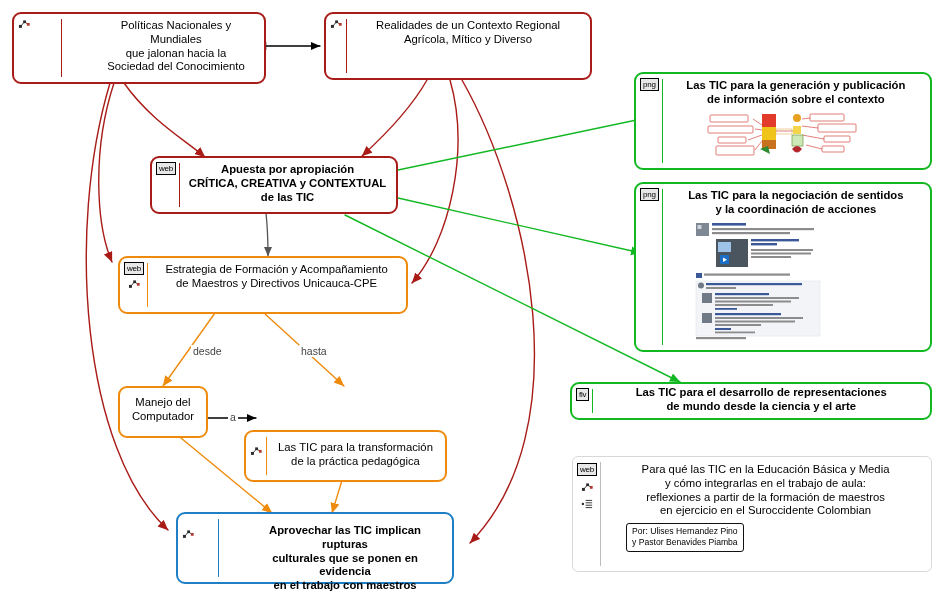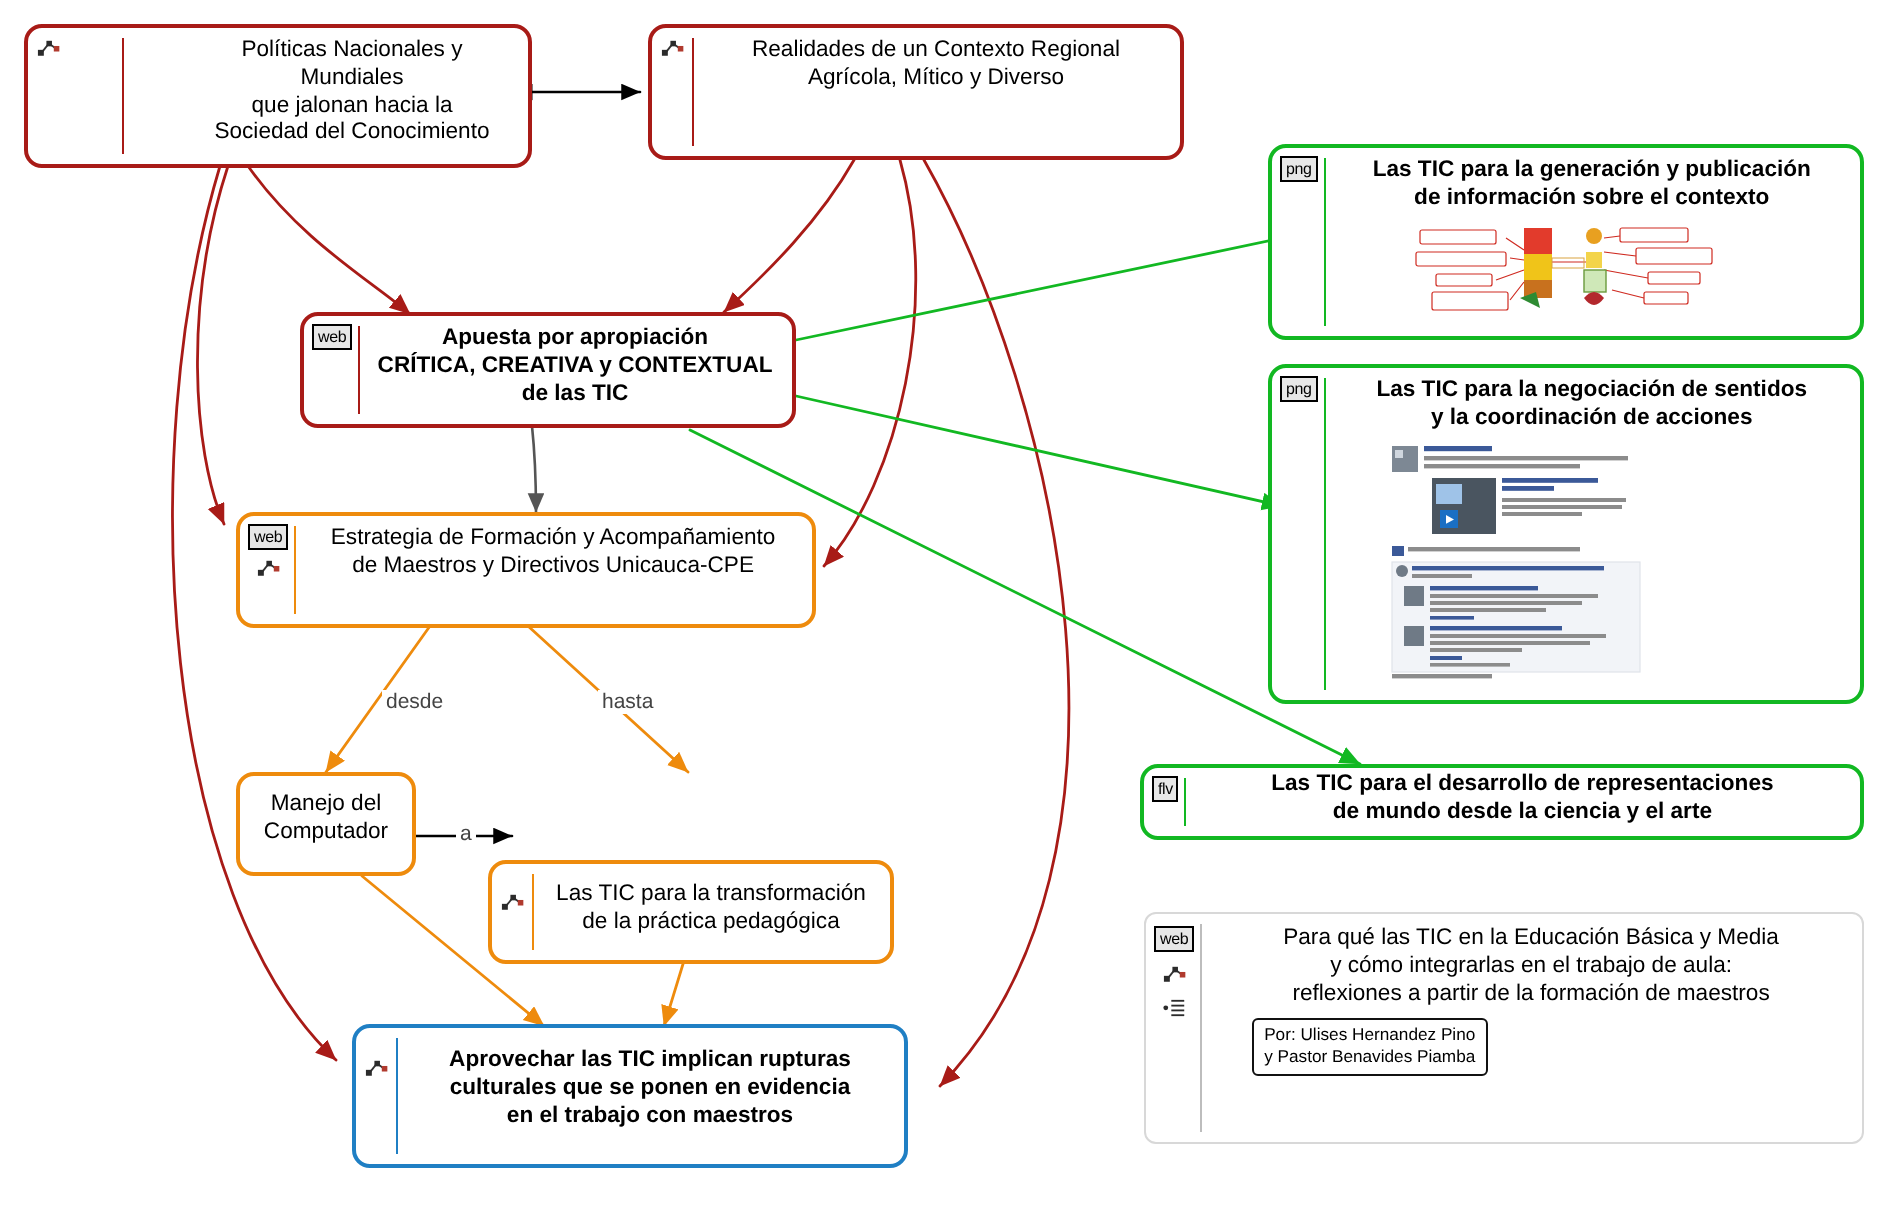--- a/index.html
+++ b/index.html
@@ -18,21 +18,21 @@
   .node .body{flex:1 1 auto;display:flex;flex-direction:column;
         align-items:center;justify-content:flex-start;padding:5px 8px 4px 0;}
   .node .label{text-align:center;line-height:1.22;color:#000;}
 
   .red   {border:2.2px solid #a81b17;}
   .red   .sep{border-color:#a81b17;}
   .orange{border:2.2px solid #ee8b0d;}
   .orange .sep{border-color:#ee8b0d;}
   .green {border:2.4px solid #12b822;}
   .green .sep{border-color:#12b822;}
-  .blue  {border:2.2px solid #1f7fc4;}
+  .blue  {border:2.2px solid #1f7fc4;gap:20px;}
   .blue  .sep{border-color:#1f7fc4;}
   .plain {border:1px solid #d8d8d8;border-radius:6px;}
   .plain .sep{border-color:#9a9a9a;}
 
   
   .badge{display:inline-block;border:1.4px solid #000;background:#e7e7e7;
          font-size:8px;line-height:9px;padding:1px 2px 1px 2px;color:#000;
          font-family:"Liberation Sans",sans-serif;letter-spacing:-.2px;}
   .ico{width:13px;height:12px;display:block;}
 
@@ -360,20 +360,21 @@
           <line x1="5" y1="7.8" x2="12" y2="7.8"></line>
           <line x1="5" y1="10.4" x2="12" y2="10.4"></line>
         </g>
       </svg>
     </div>
     <div class="sep" style="border-color:#bdbdbd;"></div>
     <div class="body" style="padding-top:6px;">
       <div class="label t11">Para qué las TIC en la Educación Básica y Media</div>
       <div class="label t11">y cómo integrarlas en el trabajo de aula:</div>
       <div class="label t11">reflexiones a partir de la formación de maestros</div>
+      <div class="label t11">en ejercicio en el Suroccidente Colombian</div>
       <div class="author">
         <div>Por: Ulises Hernandez Pino</div>
         <div>y Pastor Benavides Piamba</div>
       </div>
     </div>
   </div>
 
 </div>
 
 </body></html>

